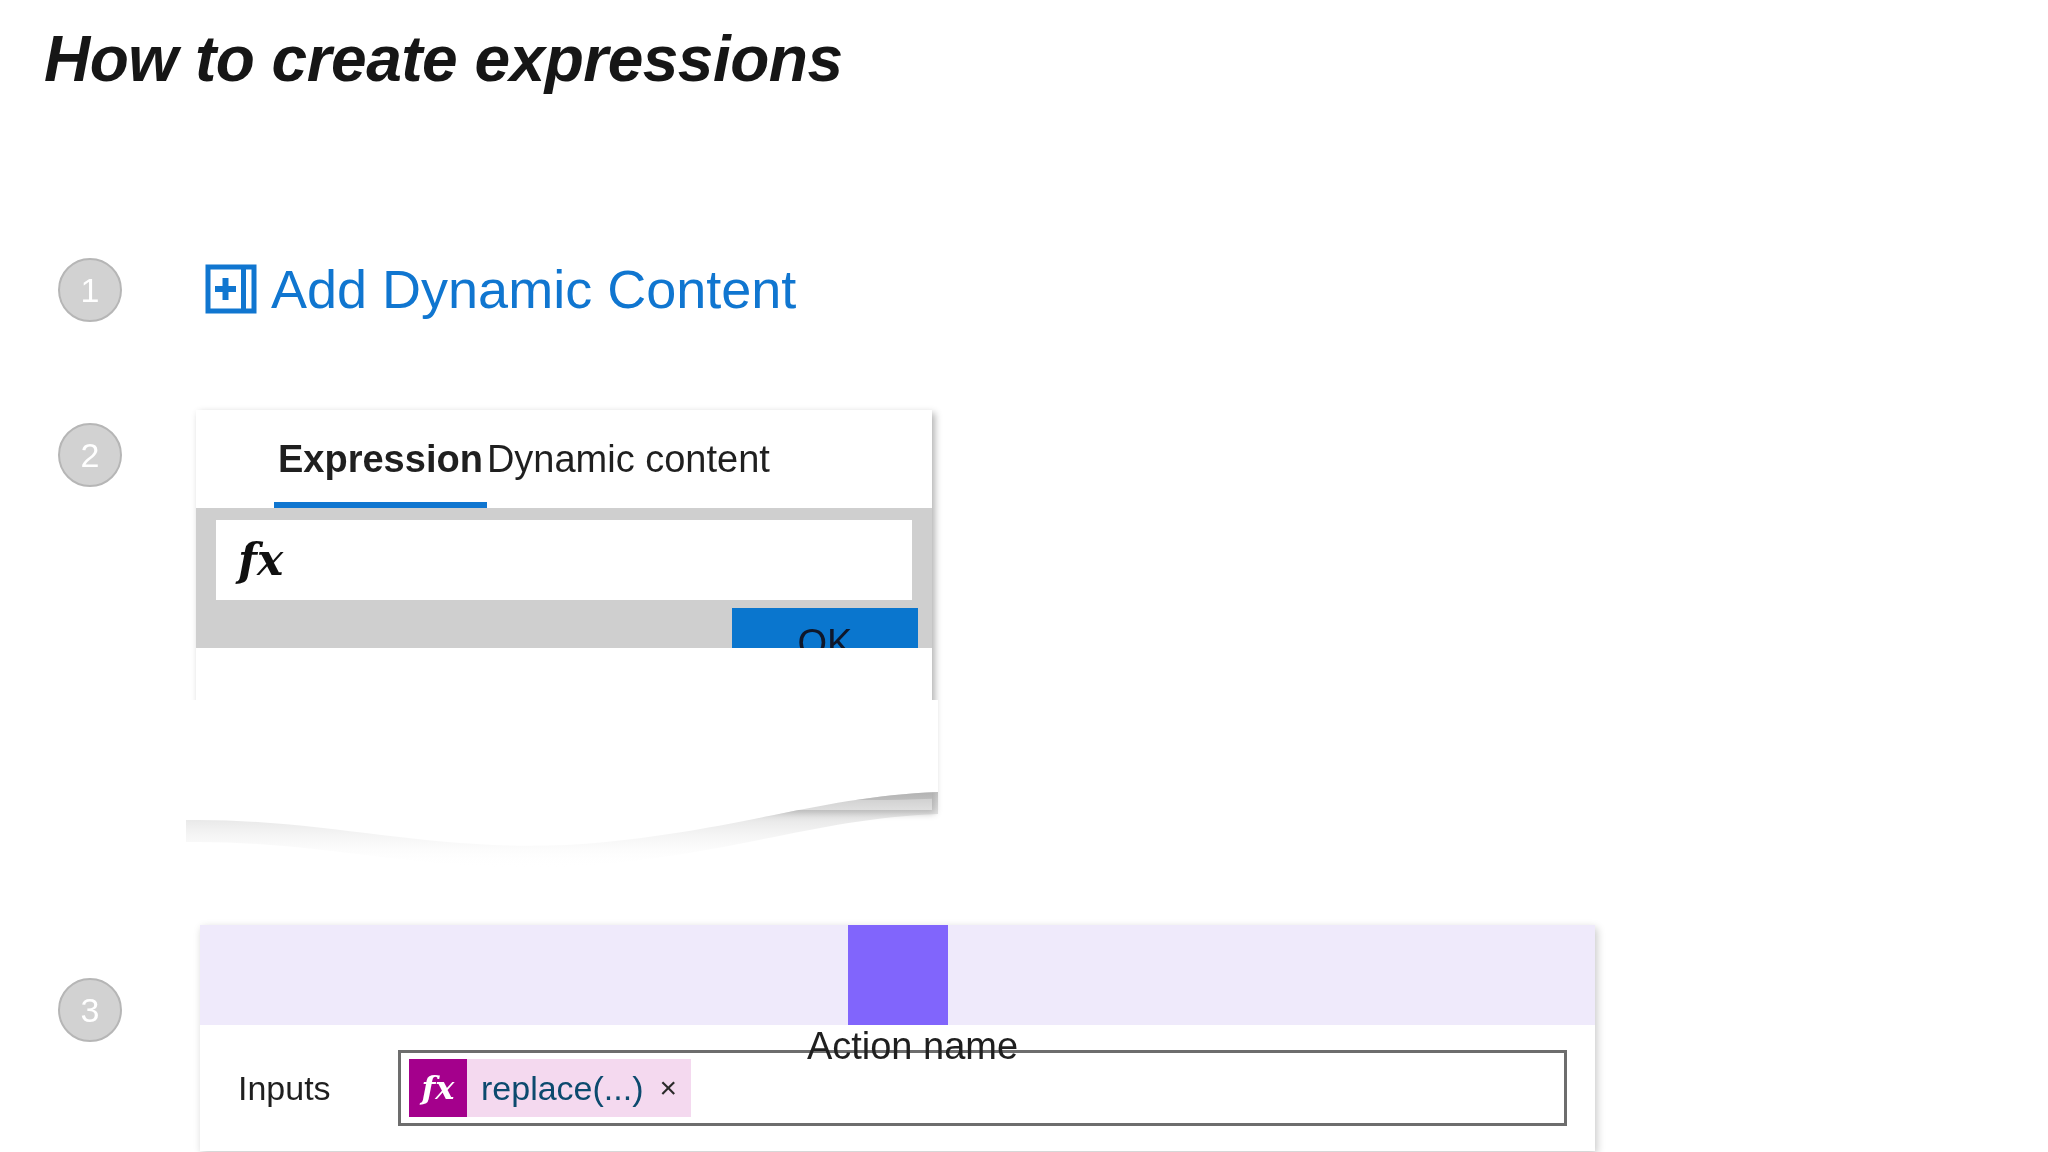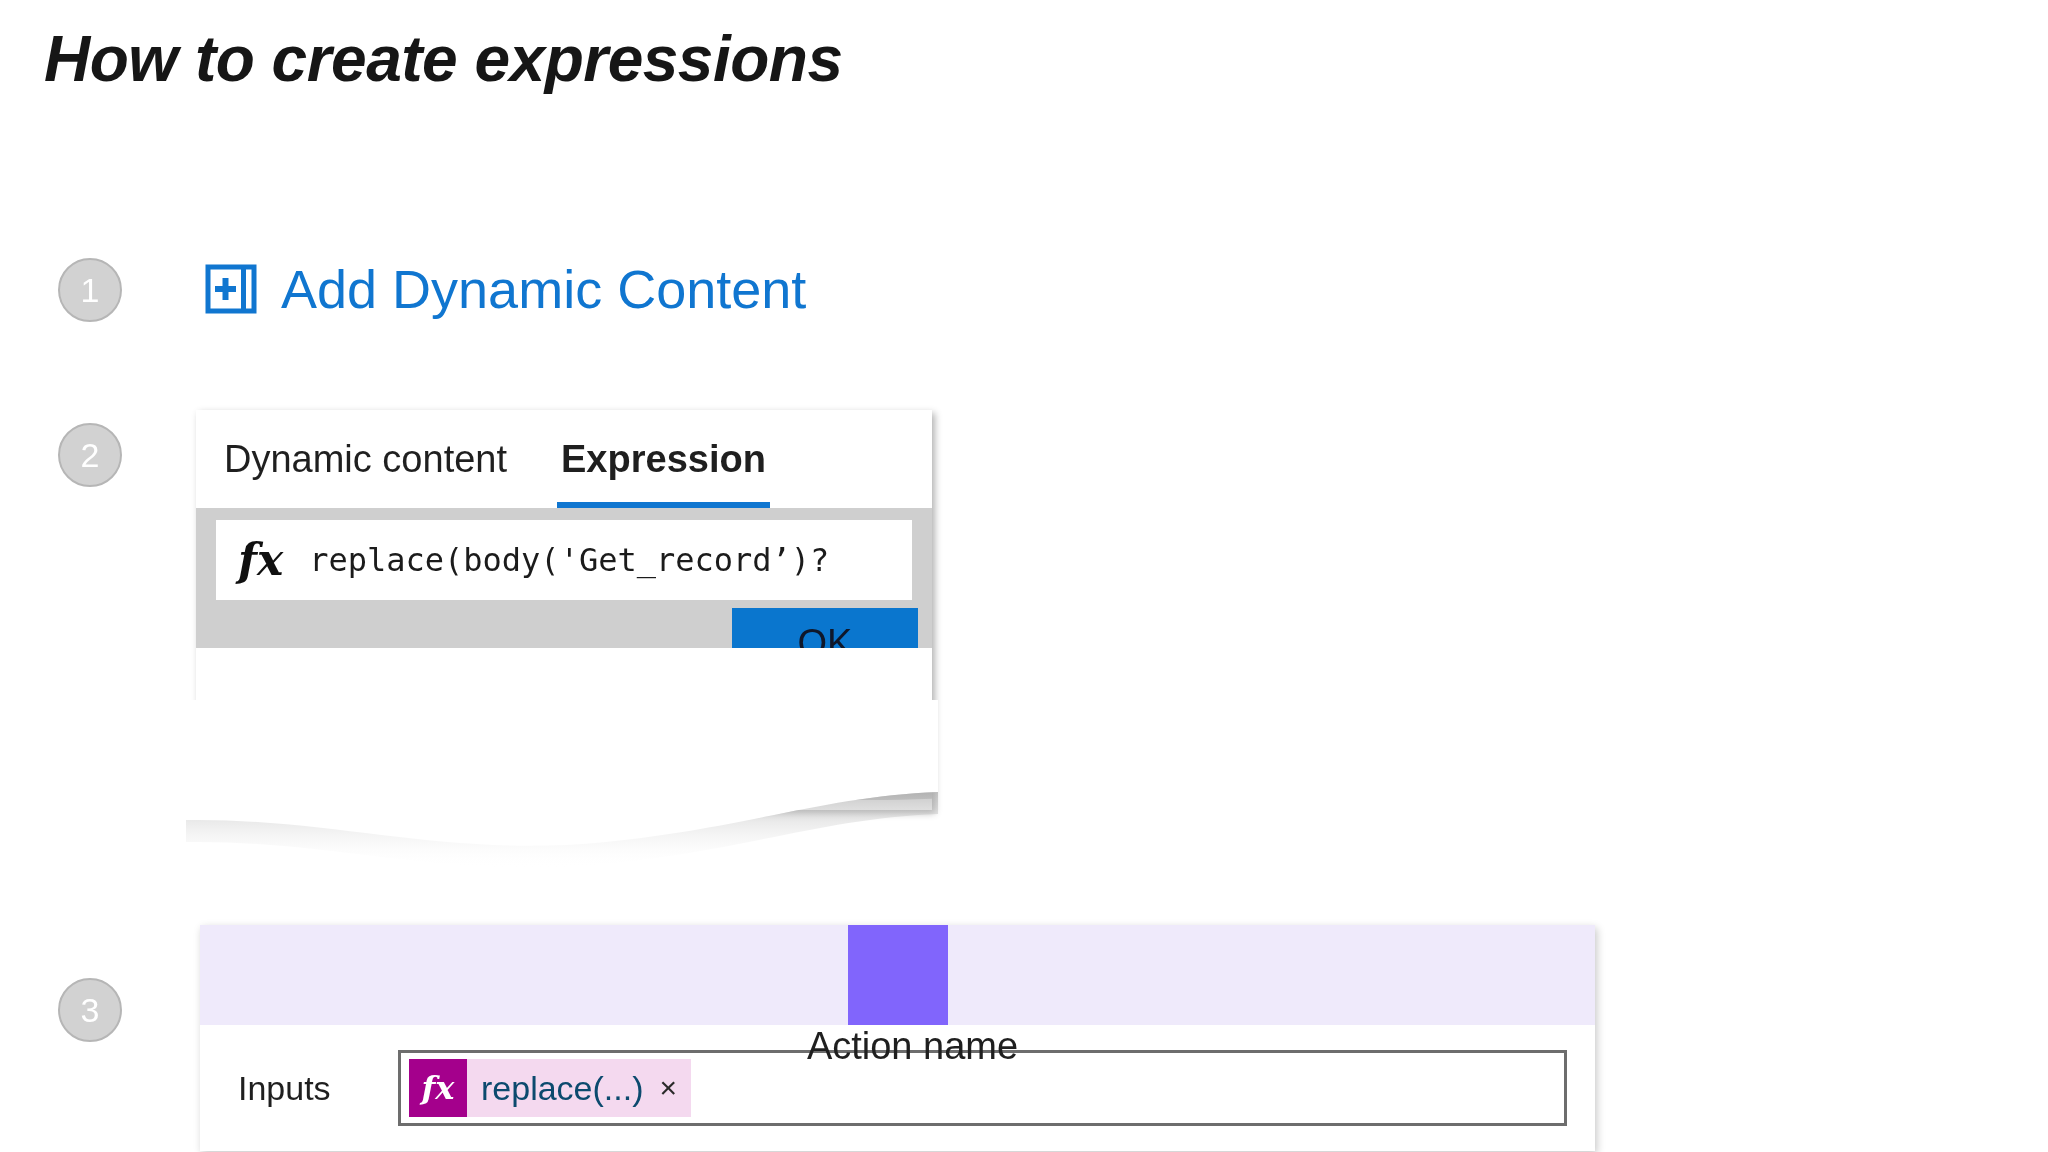--- a/index.html
+++ b/index.html
@@ -50,21 +50,21 @@
   #step-badge-2 { left: 58px; top: 423px; }
   #step-badge-3 { left: 58px; top: 978px; }
 
   
   .dyn-link {
     position: absolute;
     left: 205px;
     top: 258px;
     display: flex;
     align-items: center;
-    gap: 24px;
+    gap: 14px;
     color: #1076d0;
     font-size: 54px;
     font-weight: 400;
     white-space: nowrap;
     cursor: pointer;
   }
   .dyn-icon {
     width: 52px;
     height: 50px;
     display: block;
@@ -321,32 +321,31 @@
     <line x1="20.5" y1="14" x2="20.5" y2="36" stroke="#1076d0" stroke-width="6"></line>
     <line x1="10" y1="25" x2="31" y2="25" stroke="#1076d0" stroke-width="6"></line>
   </svg>
   <span>Add Dynamic Content</span>
 </div>
 
 <div id="expression-panel">
   <div class="panel-clip">
 
     <div class="tabbar">
+      <div class="tab active">
+        <span>Expression</span>
+      </div>
       <div class="tab inactive">
         <span>Dynamic content</span>
       </div>
-      <div class="tab active">
-        <span>Expression</span>
-      </div>
     </div>
 
     <div class="panel-body">
       <div class="fx-field">
         <span class="fx-glyph">fx</span>
-        <span class="fx-expression">replace(body('Get_record’)?</span>
       </div>
       <button id="ok-button">OK</button>
     </div>
 
     <div class="panel-rest"></div>
 
     <svg class="panel-wave" viewBox="0 0 752 200" preserveAspectRatio="none">
       <defs>
         <linearGradient id="wavegrad" x1="0" y1="0" x2="0" y2="1">
           <stop offset="0%" stop-color="#9a9a9a" stop-opacity="0.75"></stop>

